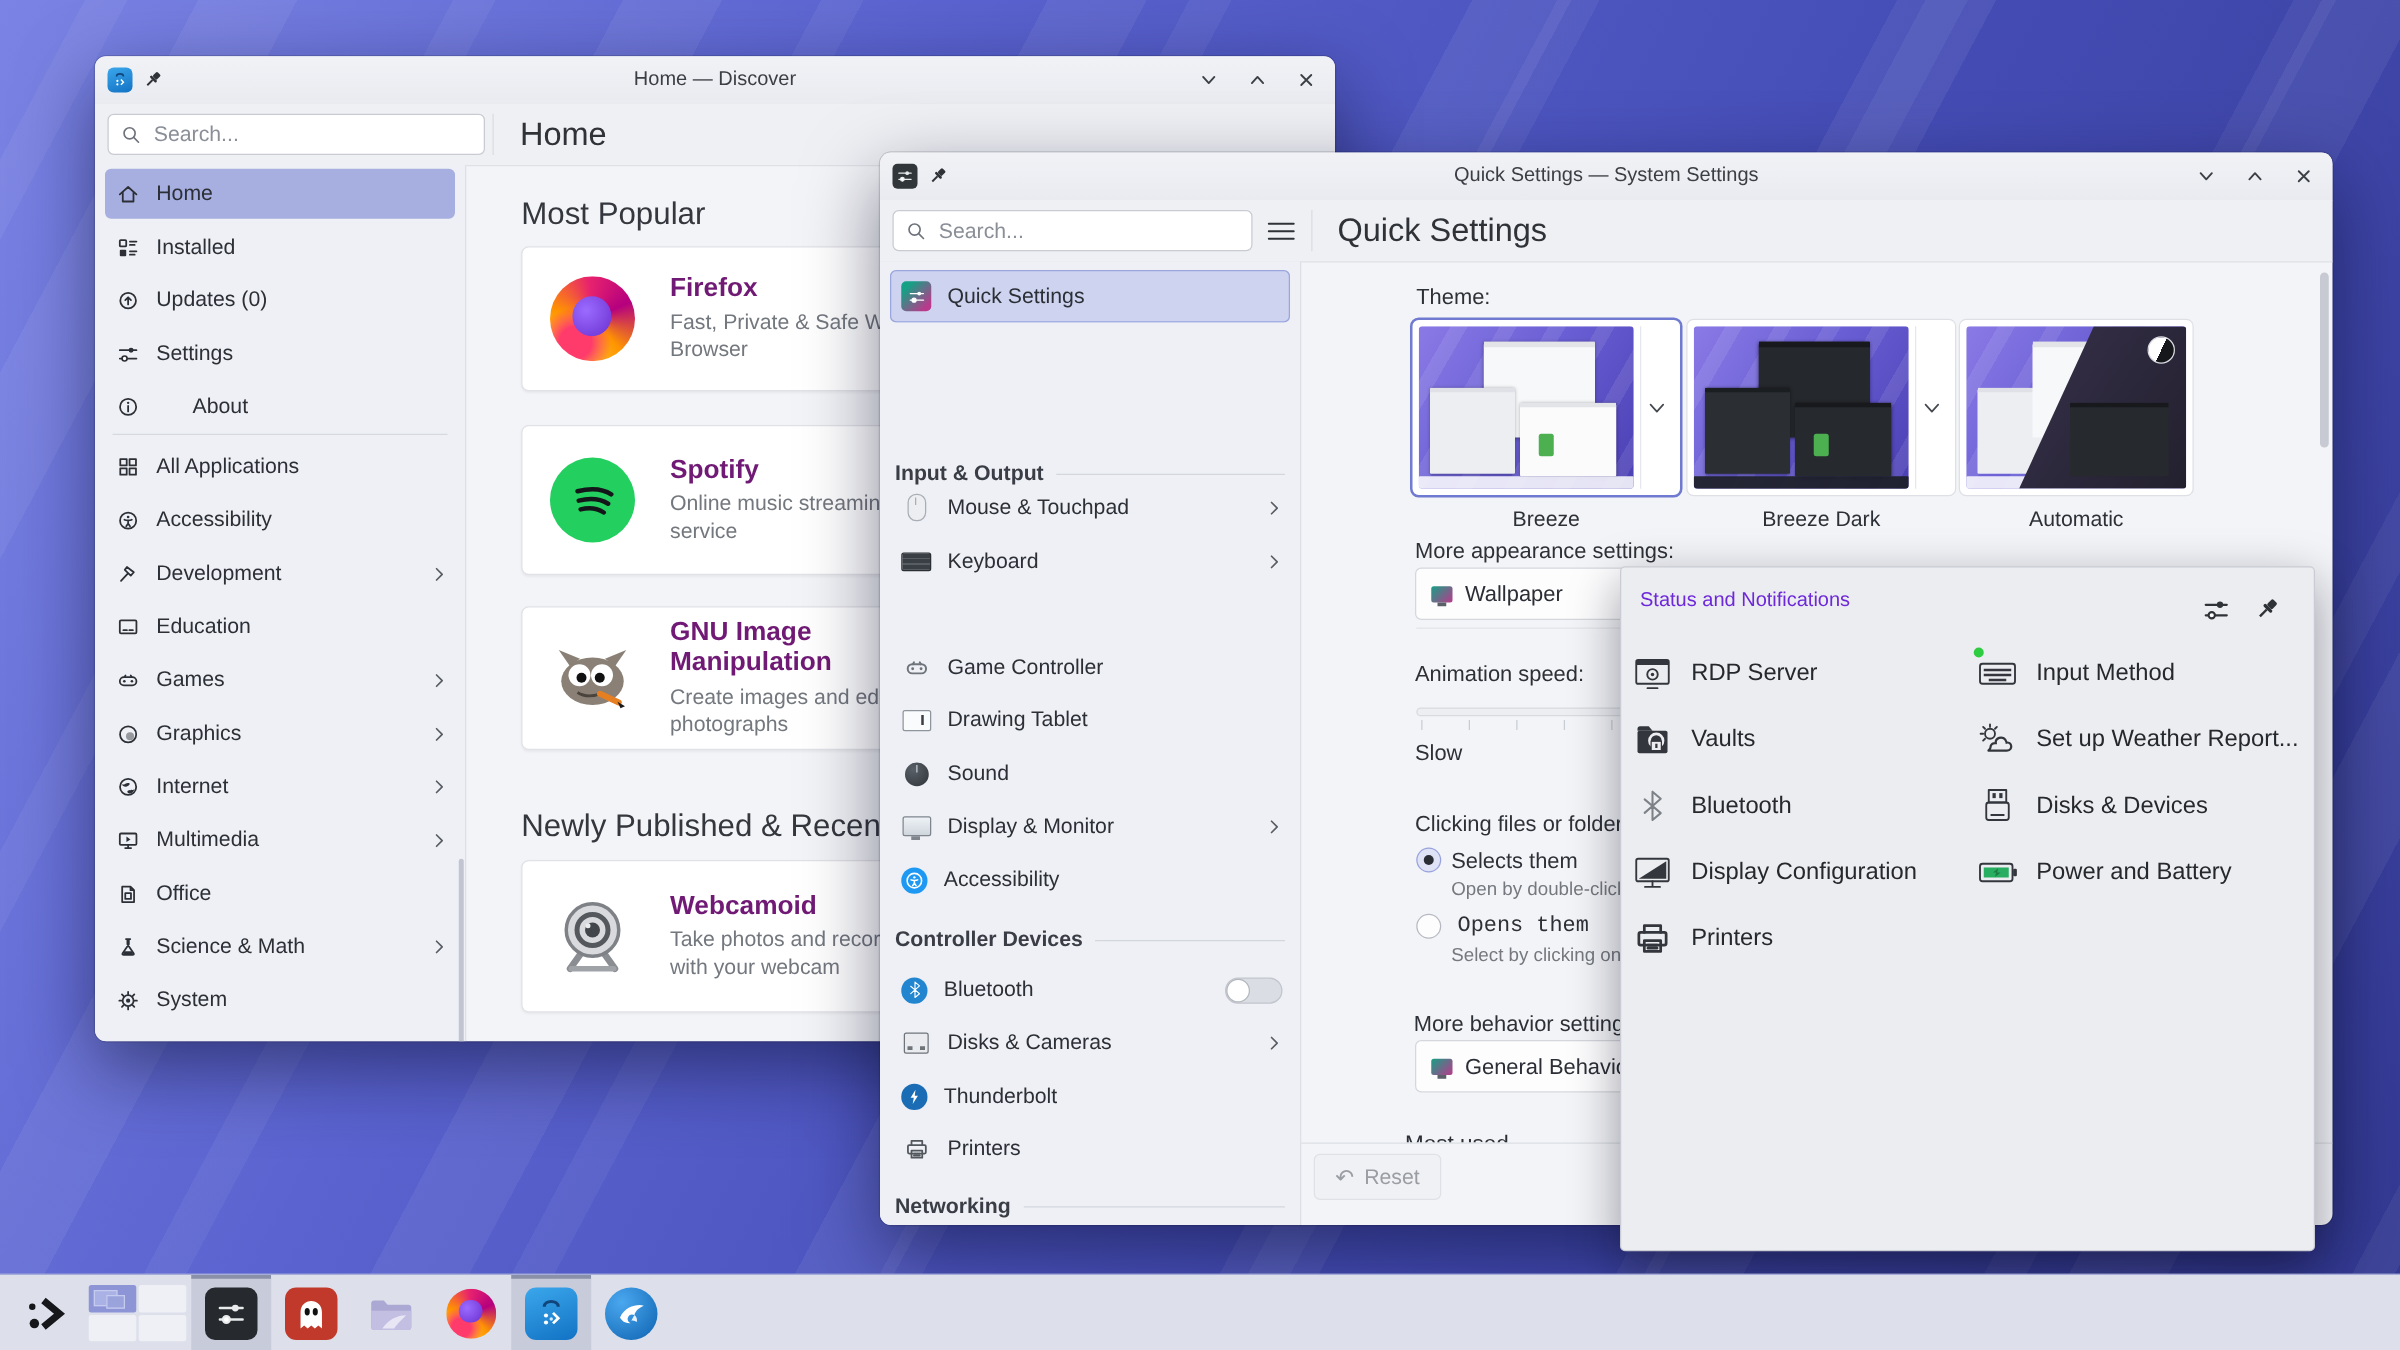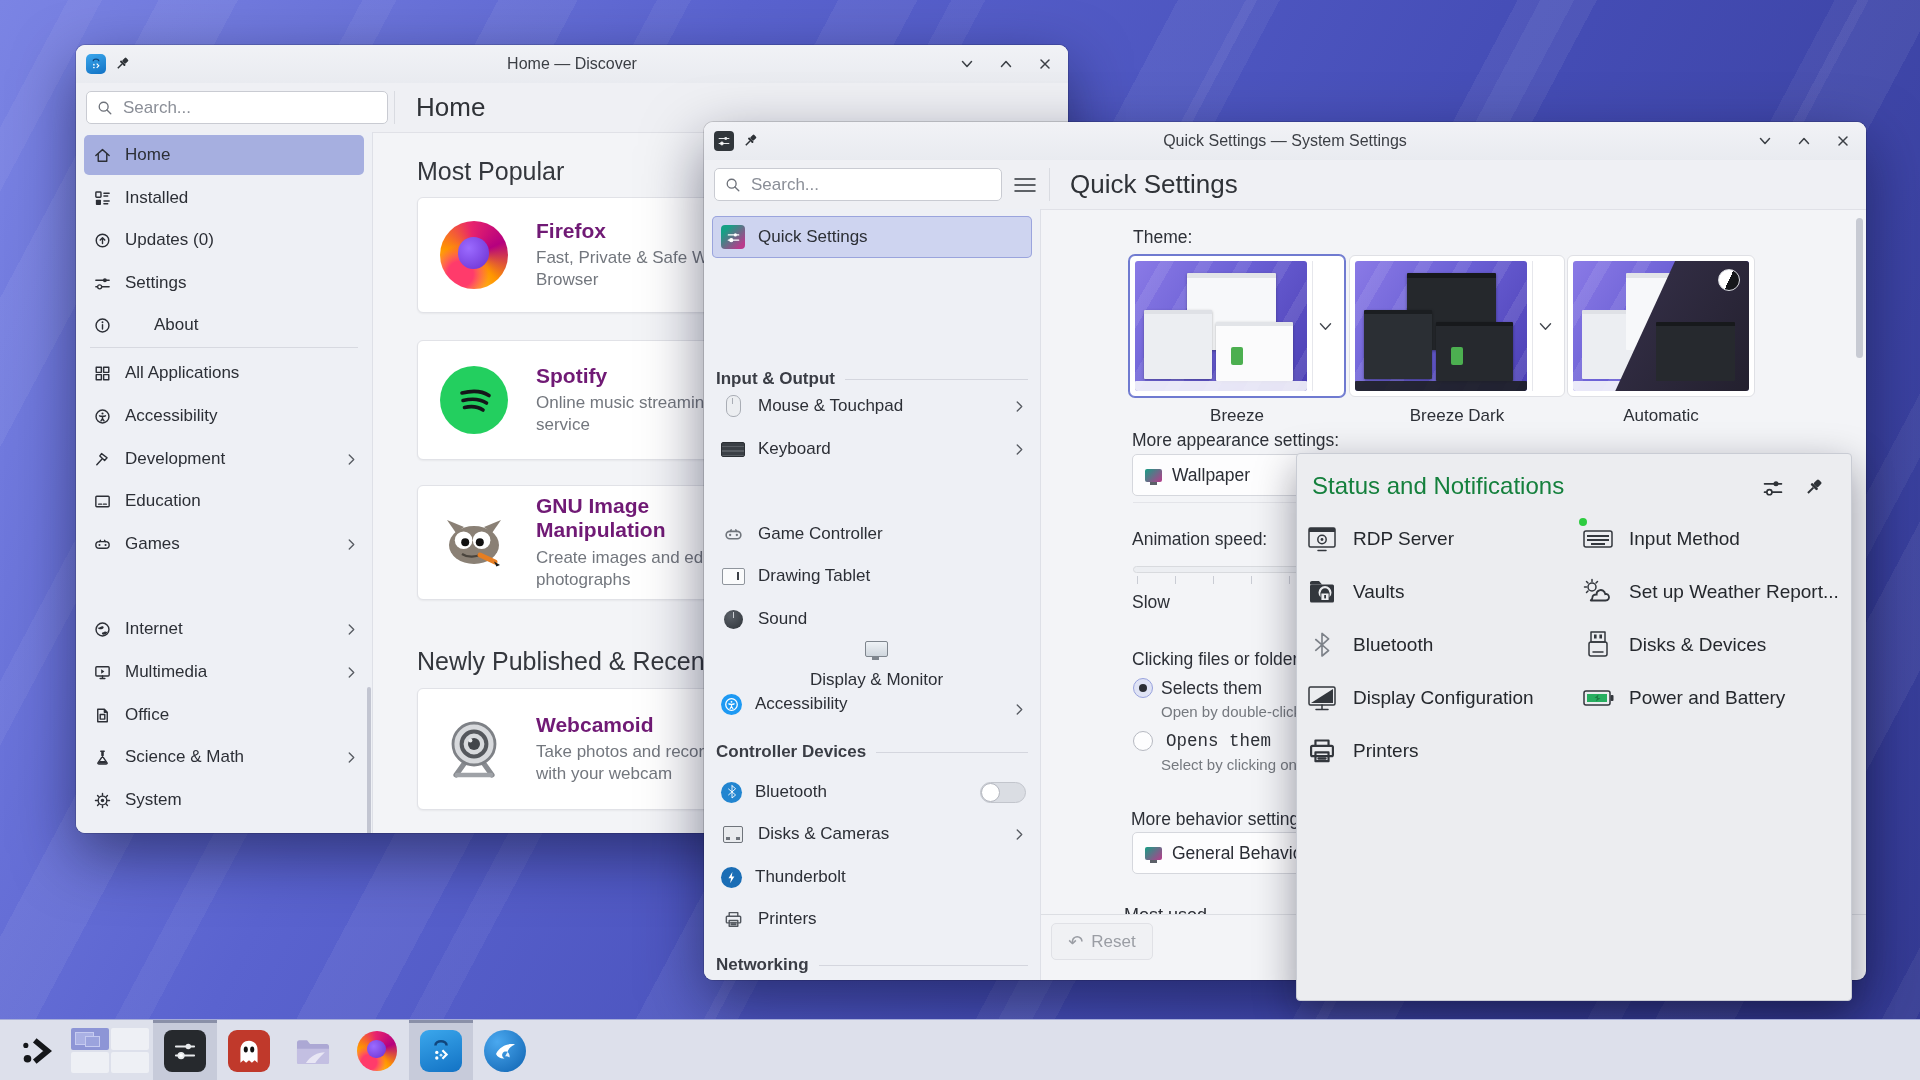--- a/index.html
+++ b/index.html
@@ -95,21 +95,21 @@
   .miniscreen{width:17px;height:13px;border-radius:2px;background:linear-gradient(135deg,#16a085,#b93a8c);position:relative;}
   .miniscreen::after{content:"";position:absolute;left:5px;bottom:-3px;width:7px;height:3px;background:#5b6068;}
 
   
   .chip{width:24px;height:24px;display:flex;align-items:center;justify-content:center;}
   .round{border-radius:50%;}
 
   
   .popup{position:absolute;background:#ecedf0;border:1px solid #c9ccd4;border-radius:4px;
          box-shadow:0 14px 40px rgba(10,10,30,.4);}
-  .ptitle{position:absolute;left:15px;top:18px;font-size:24px;color:#15803d;}
+  .ptitle{position:absolute;left:15px;top:18px;font-size:16px;color:#6d28d9;}
   .prow{position:absolute;display:flex;align-items:center;gap:14px;height:36px;cursor:pointer;}
   .prow .plbl{font-size:19px;color:#25282d;white-space:nowrap;}
   .pico{width:34px;height:34px;color:#33373d;position:relative;}
 
   
   .taskbar{position:absolute;left:0;top:1019px;width:1920px;height:61px;background:#dde0eb;
            border-top:1px solid rgba(130,138,205,.6);z-index:50;}
   .tcell{position:absolute;top:0;height:61px;width:64px;display:flex;align-items:center;justify-content:center;cursor:pointer;}
   .tcell.active{background:#c7cbda;box-shadow:0 3px 0 #8a90a8 inset;}
   .appbtn{width:42px;height:42px;}
@@ -450,20 +450,33 @@
         </span>
         <span class="lbl">Education</span>
       </div>
     <div class="srow" style="top:392px;">
         <span class="ic">
           <svg width="19" height="19">
             <use href="#s-games"></use>
           </svg>
         </span>
         <span class="lbl">Games</span>
+        <span class="chev ic">
+          <svg width="9" height="13">
+            <use href="#s-chevR"></use>
+          </svg>
+        </span>
+      </div>
+    <div class="srow" style="top:435px;">
+        <span class="ic">
+          <svg width="19" height="19">
+            <use href="#s-gfx"></use>
+          </svg>
+        </span>
+        <span class="lbl">Graphics</span>
         <span class="chev ic">
           <svg width="9" height="13">
             <use href="#s-chevR"></use>
           </svg>
         </span>
       </div>
     <div class="srow" style="top:520px;">
         <span class="ic">
           <svg width="19" height="19">
             <use href="#s-mm"></use>
@@ -685,21 +698,21 @@
         <span class="lbl">Drawing Tablet</span>
       </div>
     <div class="srow" style="top:390px;">
         <span class="chip">
           <span class="round" style="width:19px;height:19px;background:radial-gradient(circle at 35% 30%,#5a6068,#2e3338);display:block;position:relative;">
             <span style="position:absolute;left:9px;top:2px;width:1.6px;height:6px;background:#c9ccd1;"></span>
           </span>
         </span>
         <span class="lbl">Sound</span>
       </div>
-    <div class="srow" style="top:432px;flex-direction:column;">
+    <div class="srow" style="top:432px;">
         <span class="chip">
           <span style="width:21px;height:14px;border-radius:2px;background:linear-gradient(#eef2f6,#cfd6dd);border:1px solid #7e858d;display:block;position:relative;">
             <span style="position:absolute;left:6px;bottom:-4px;width:7px;height:3px;background:#7e858d;"></span>
           </span>
         </span>
         <span class="lbl">Display &amp; Monitor</span>
         <span class="chev ic">
           <svg width="9" height="13">
             <use href="#s-chevR"></use>
           </svg>

